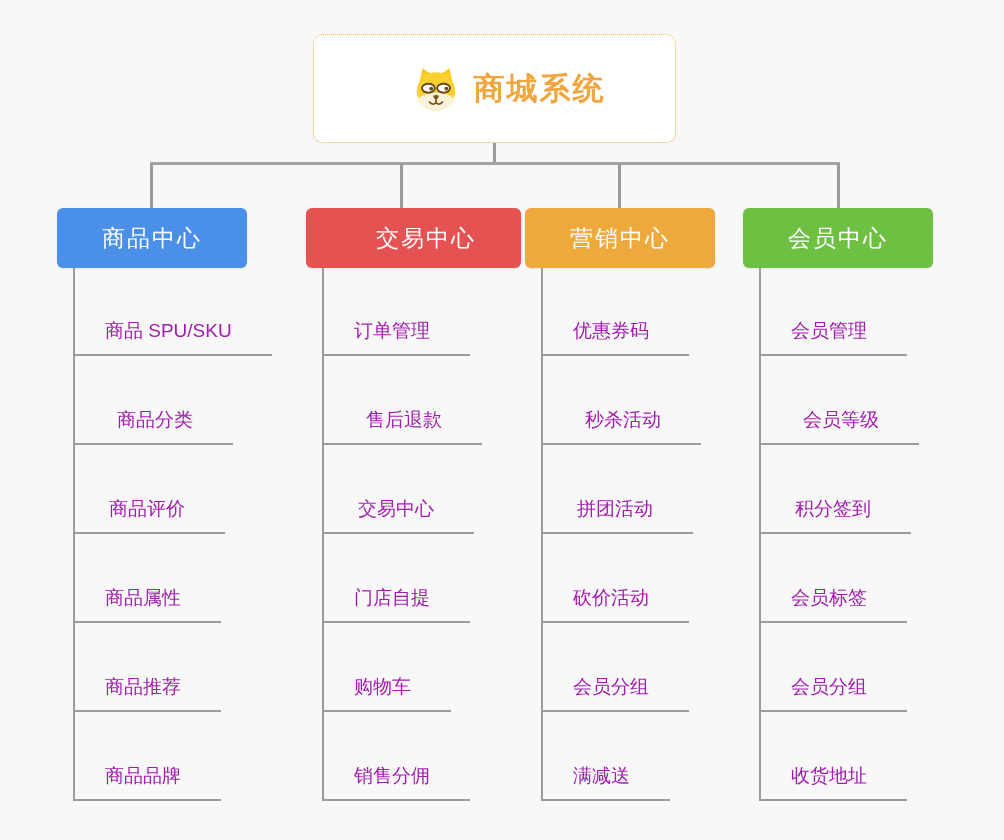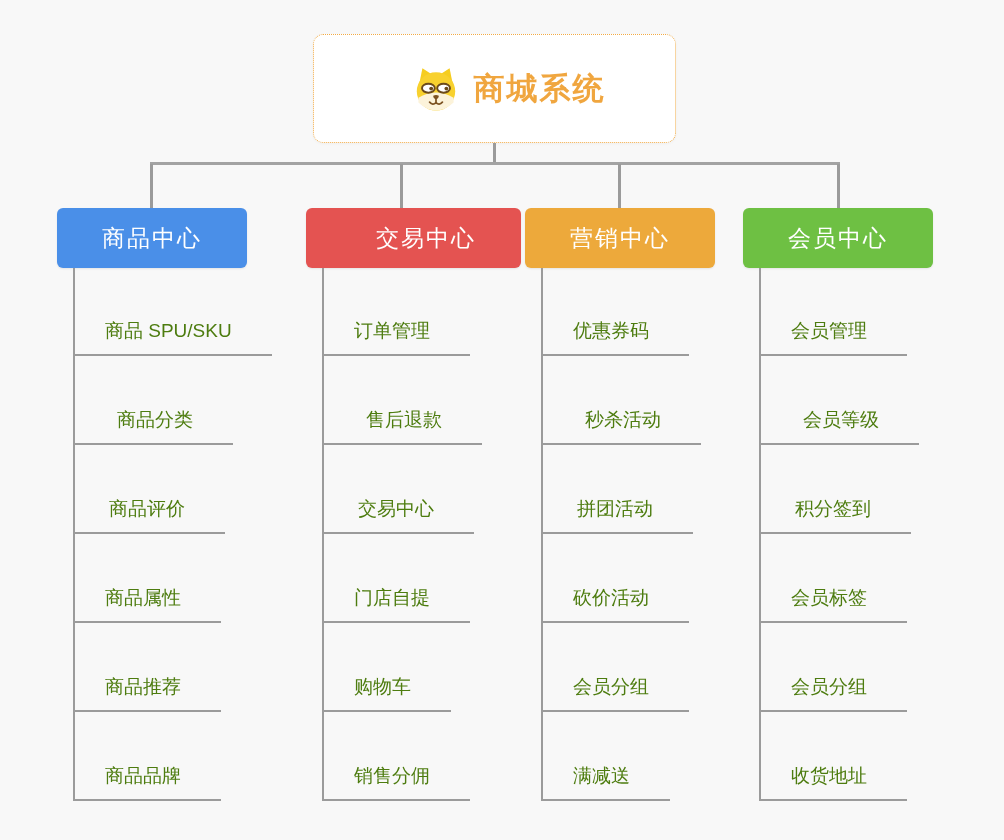--- a/index.html
+++ b/index.html
@@ -39,21 +39,21 @@
     position:absolute;left:0;top:0;width:190px;height:60px;
     border-radius:6px;
     display:flex;align-items:center;justify-content:center;
     color:#ffffff;font-size:23px;letter-spacing:2px;
     box-shadow:0 1px 2px rgba(0,0,0,0.08);
   }
   .trunk{position:absolute;left:16px;top:60px;width:2px;height:533px;background:#9b9b9b;}
   .leaf{
     position:absolute;left:16px;
     padding:0 40px 10px 32px;
-    line-height:26px;font-size:19px;color:#4d7c0f;
+    line-height:26px;font-size:19px;color:#a21caf;
     border-bottom:2px solid #9b9b9b;
     white-space:nowrap;
   }
   .leaf.r1{top:110px;} .leaf.r2{top:199px;padding-left:44px;} .leaf.r3{top:288px;padding-left:36px;}
   .leaf.r4{top:377px;} .leaf.r5{top:466px;} .leaf.r6{top:555px;}
 </style>
 </head>
 <body>
 
 <div class="canvas">

